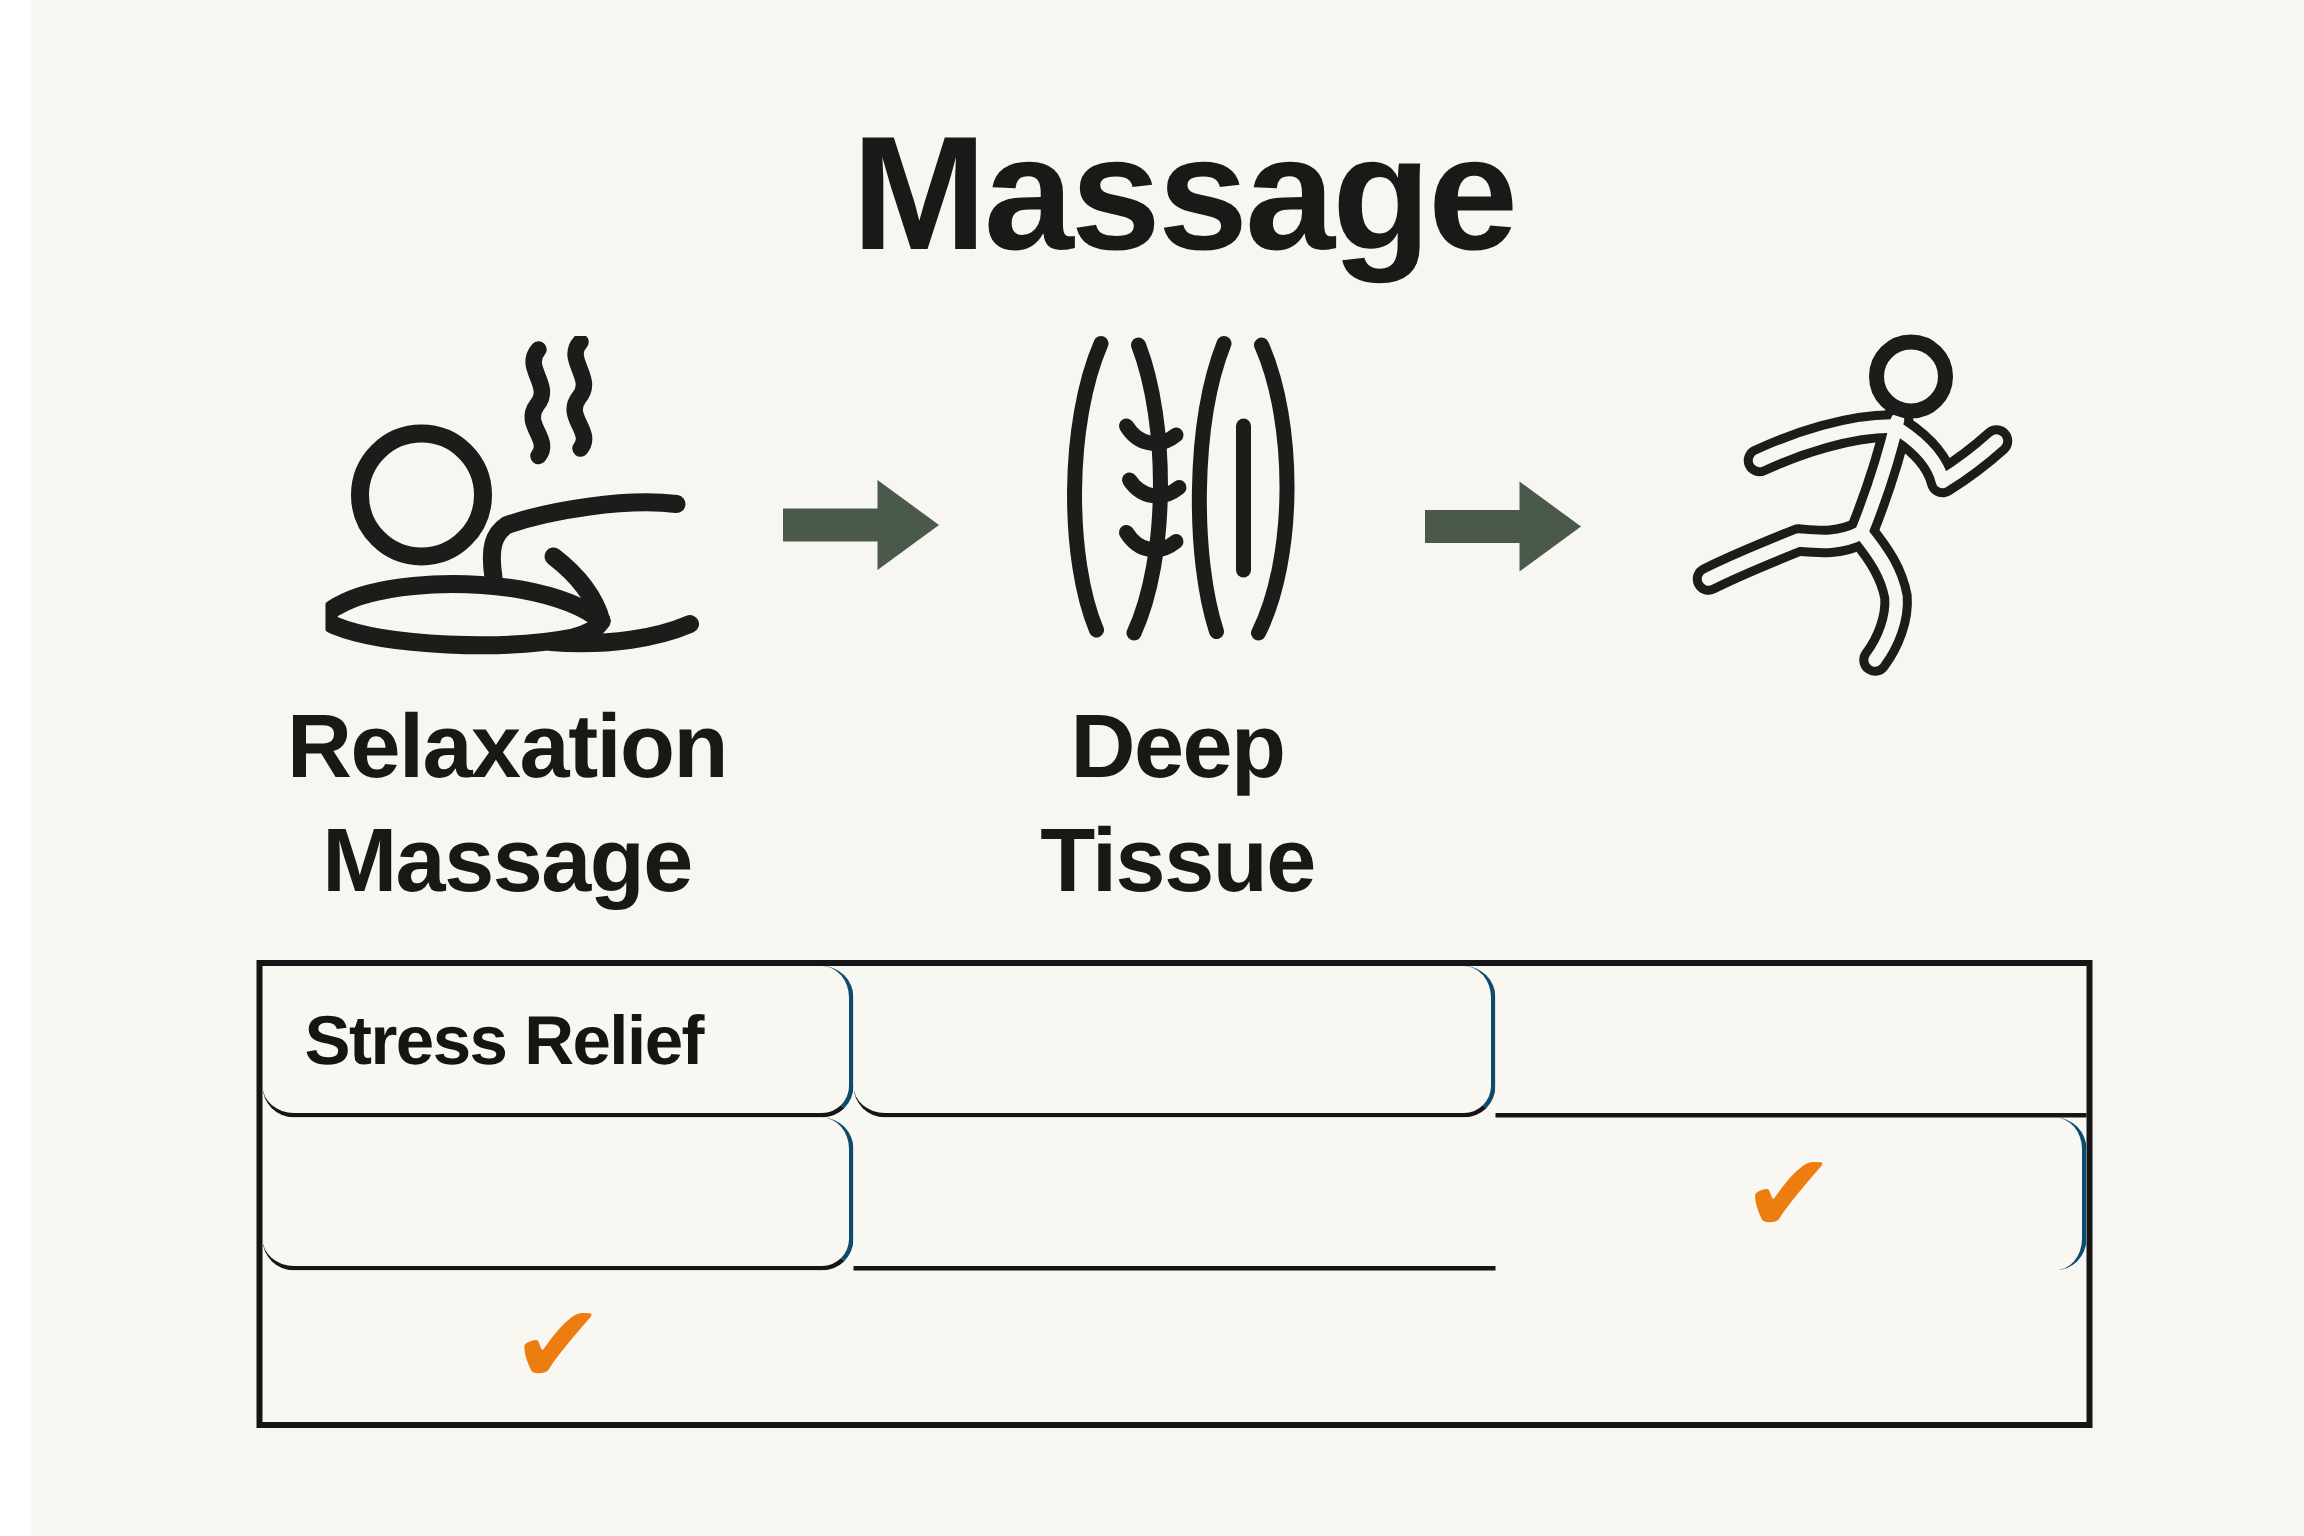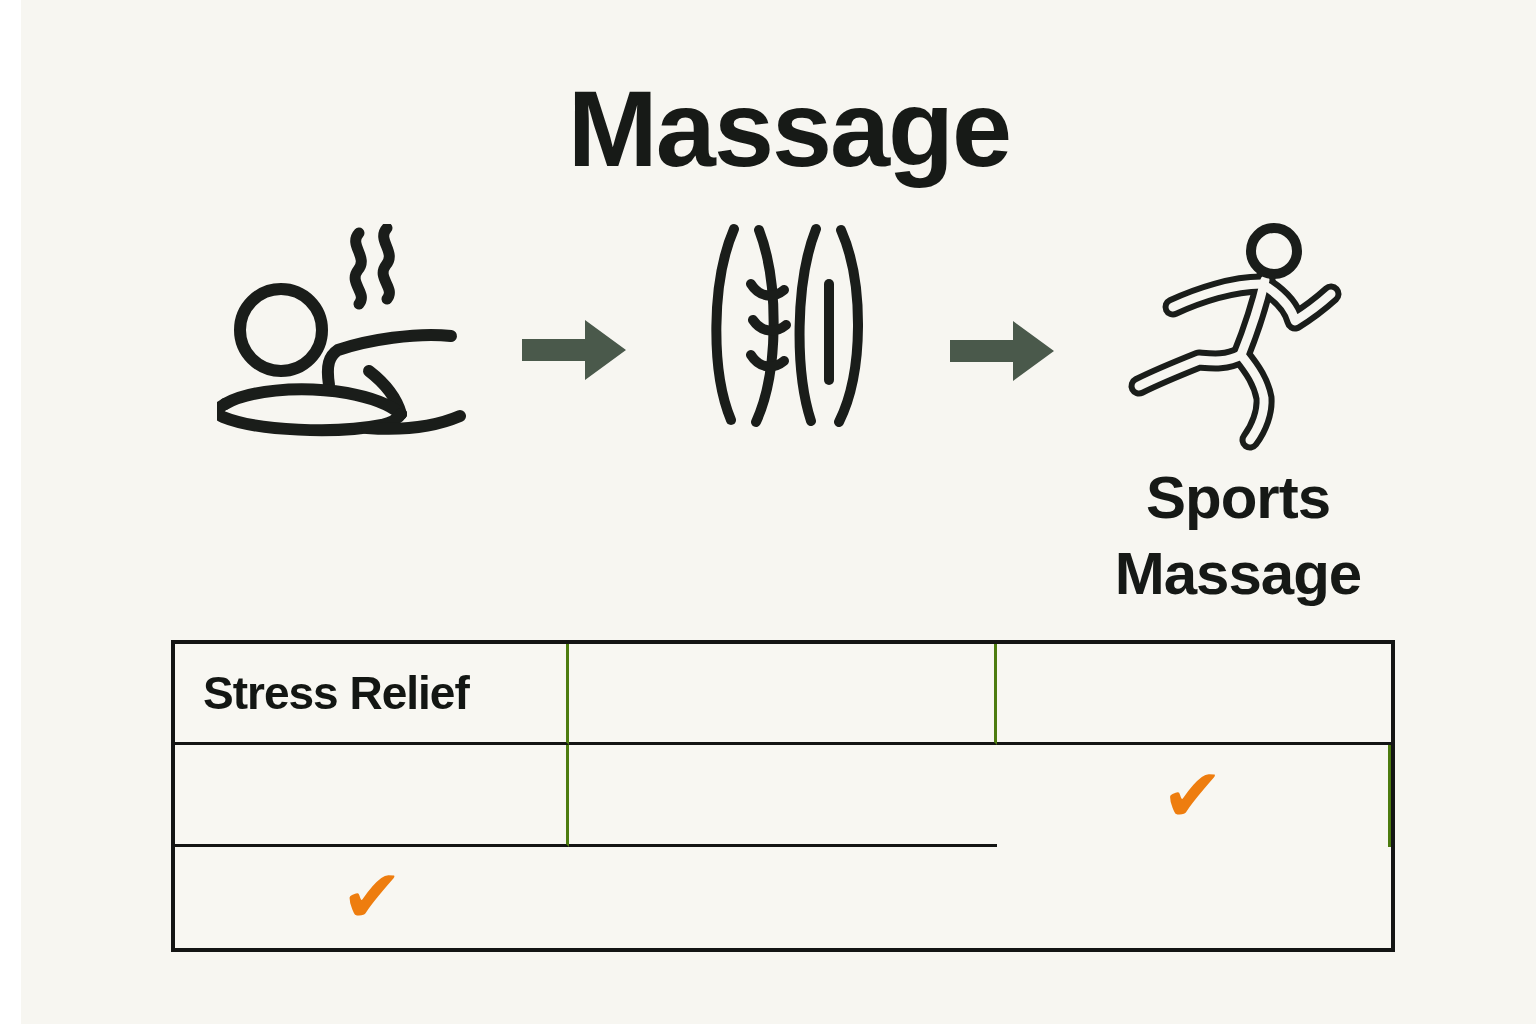--- a/index.html
+++ b/index.html
@@ -45,21 +45,21 @@
     display:grid;
     grid-template-columns:394px 428px 1fr;
     grid-template-rows:1fr 1fr 1fr;
     background:#f8f7f2;
   }
   .cell{
     box-sizing:border-box;
     display:flex;align-items:center;
     overflow:visible;
   }
-  .cell.b-right{border-right:3px solid #4d7c0f;}
+  .cell.b-right{border-right:3px solid #0c4a6e;border-radius:21px;}
   .cell.b-bottom{border-bottom:3px solid #141514;}
   .cell.label-cell{
     padding-left:28px;
     font-size:46px;font-weight:700;
     letter-spacing:-1px;white-space:nowrap;
     color:#131613;
   }
   .cell.check-cell{
     justify-content:center;
     font-size:74px;font-weight:700;
@@ -123,21 +123,22 @@
     <g class="bgline" stroke-width="9">
       <path d="M142,60 C136,86 128,110 118,135"></path>
       <path d="M138,64 C110,64 76,75 50,87"></path>
       <path d="M144,67 C159,77 169,89 172,101 C185,93 198,83 208,74"></path>
       <path d="M118,135 C103,143 88,141 76,140 C56,148 32,158 16,166"></path>
       <path d="M118,135 C130,150 138,162 141,178 C142,192 136,208 127,220"></path>
     </g>
     <circle class="ink" stroke-width="10" cx="151" cy="31" r="23"></circle>
   </svg>
 
-  <div class="step-label step-label-3">Sports Massage</div>
+  <div class="step-label step-label-1">Relaxation Massage</div>
+  <div class="step-label step-label-2">Deep Tissue</div>
 
   <div class="matrix">
 
     <div class="cell label-cell b-right b-bottom">Stress Relief</div>
     <div class="cell check-cell b-right b-bottom"></div>
     <div class="cell check-cell b-bottom"></div>
 
     <div class="cell check-cell b-right b-bottom"></div>
     <div class="cell check-cell b-bottom"></div>
 

